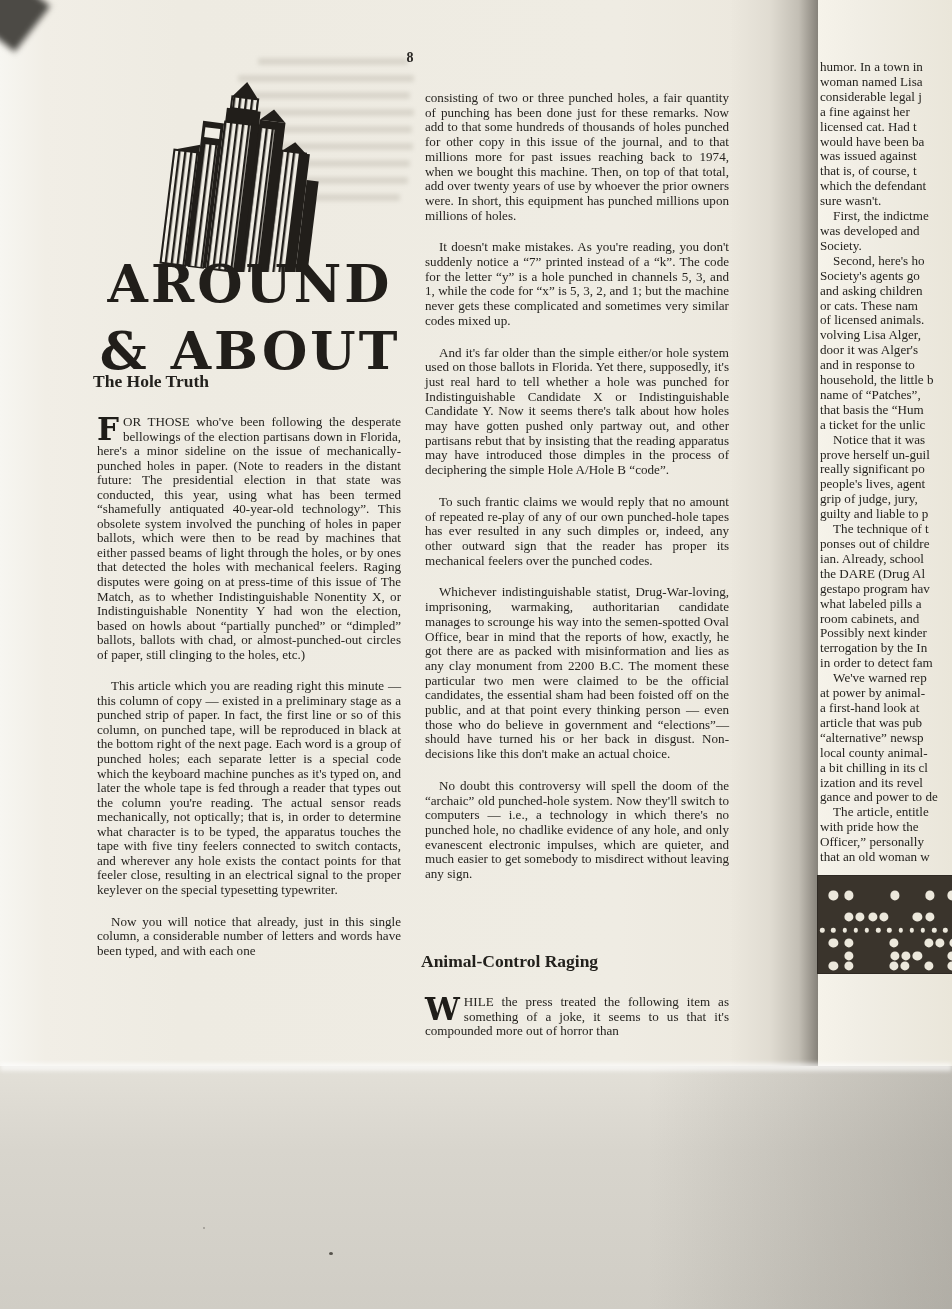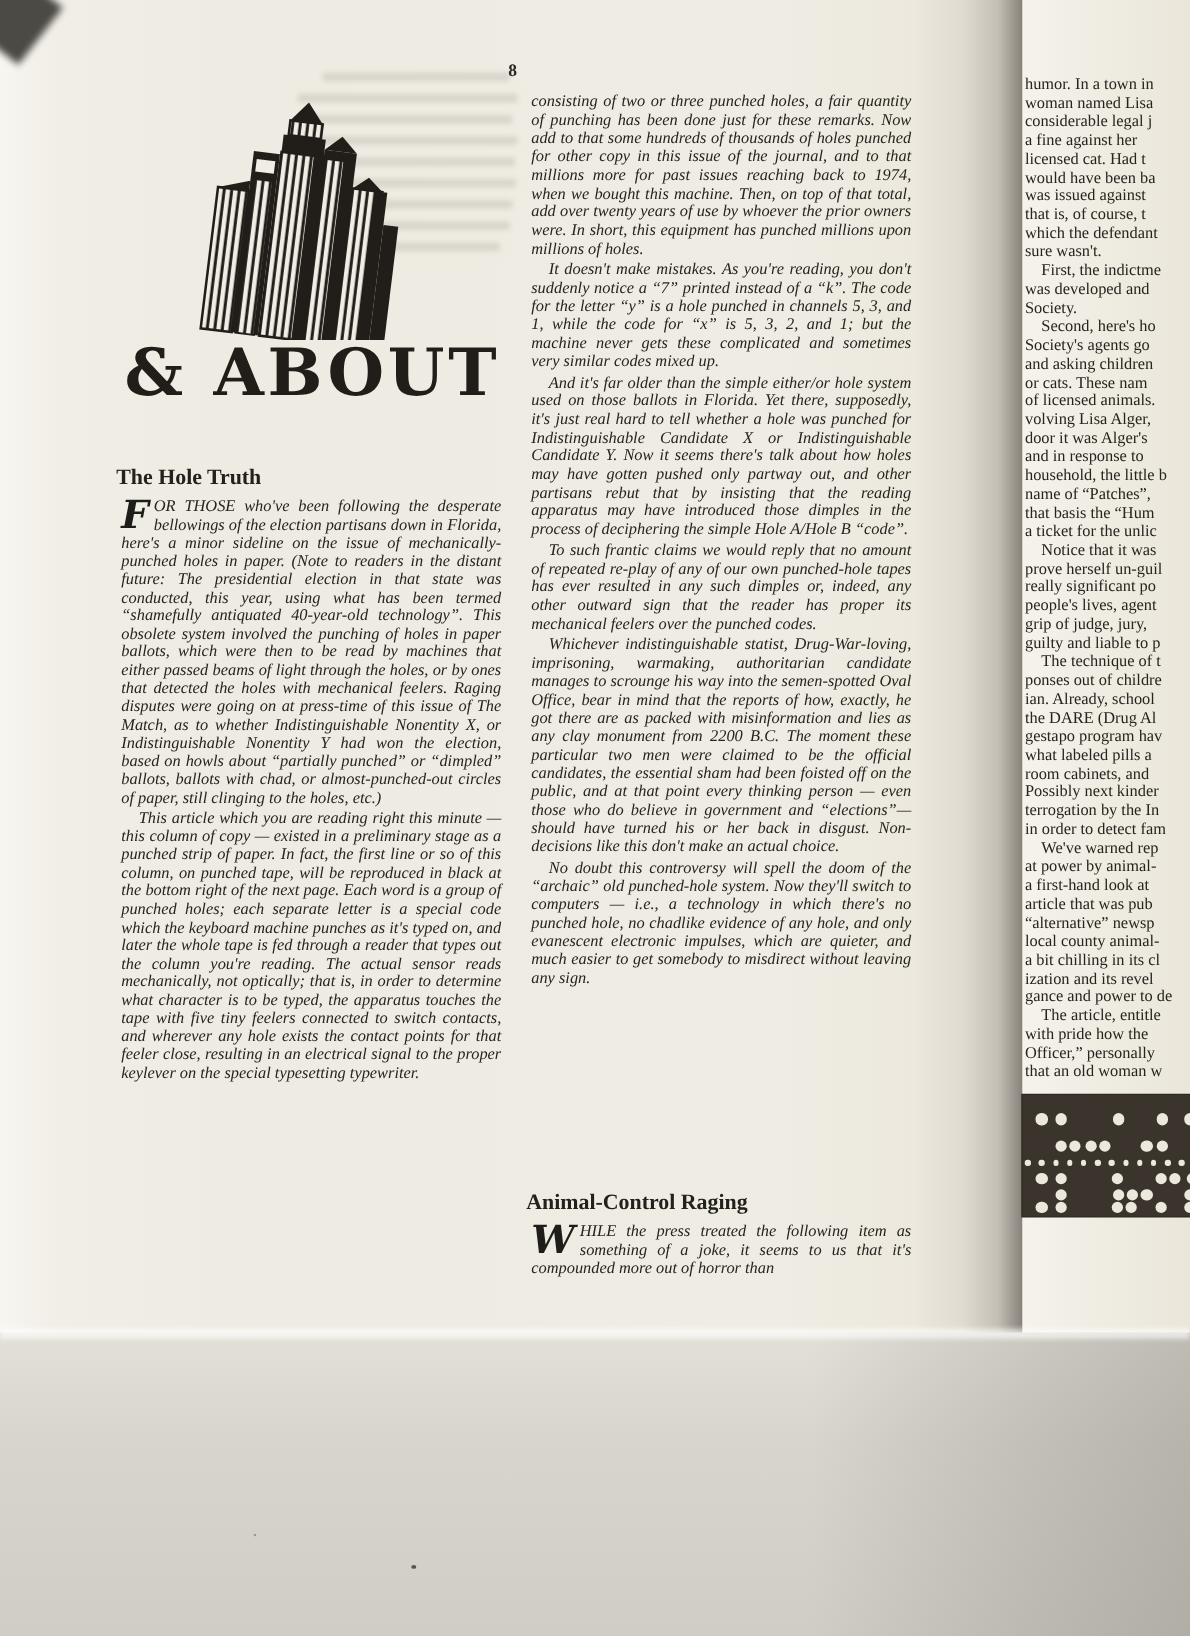--- a/index.html
+++ b/index.html
@@ -58,21 +58,21 @@
   .sect-head{
     position:absolute;width:310px;text-align:left;
     font-weight:bold;font-size:17.5px;color:#23211d;
   }
   .head-hole{left:93px;top:371px;}
   .head-animal{left:421px;top:951px;}
   .col{
     position:absolute;color:#262420;font-size:13.1px;line-height:14.55px;
     text-align:justify;
   }
-  .col p{margin:0 0 2px 0;font-style:italic;}
+  .col p{margin:17px 0 2px 0;}
   .col p.ind{text-indent:14px;}
   .col-left{left:97px;top:398px;width:304px;}
   .col-mid{left:425px;top:74px;width:304px;line-height:14.7px;}
   .dropcap{
     float:left;font-weight:bold;font-size:31px;line-height:26px;
     padding:1px 4px 0 0;color:#1f1d19;font-family:"DejaVu Serif", serif;
   }
   
   .col-right{
     position:absolute;left:820px;top:60px;width:134px;
@@ -141,28 +141,30 @@
       <rect x="129" y="66" width="24" height="126" fill="url(#vs)" stroke="#211e1a" stroke-width="2"></rect>
       <rect x="147" y="66" width="10" height="126" fill="#211e1a"></rect>
       <polygon points="129,66 141,56 153,66" fill="#211e1a"></polygon>
 
       <rect x="157" y="92" width="12" height="100" fill="#211e1a"></rect>
     </g>
   </svg>
 </div>
 
 <div class="masthead">
+  <div class="l1">AROUND</div>
   <div class="l2">&amp; ABOUT</div>
 </div>
 
 <div class="sect-head head-hole">The Hole Truth</div>
 
 <div class="col col-left">
   <p><span class="dropcap">F</span><span>OR THOSE who've been following the desperate bellowings of the election partisans down in Florida, here's a minor sideline on the issue of mechanically-punched holes in paper. (Note to readers in the distant future: The presidential election in that state was conducted, this year, using what has been termed “shamefully antiquated 40-year-old technology”. This obsolete system involved the punching of holes in paper ballots, which were then to be read by machines that either passed beams of light through the holes, or by ones that detected the holes with mechanical feelers. Raging disputes were going on at press-time of this issue of The Match, as to whether Indistinguishable Nonentity X, or Indistinguishable Nonentity Y had won the election, based on howls about “partially punched” or “dimpled” ballots, ballots with chad, or almost-punched-out circles of paper, still clinging to the holes, etc.)</span></p>
   <p class="ind">This article which you are reading right this minute — this column of copy — existed in a preliminary stage as a punched strip of paper. In fact, the first line or so of this column, on punched tape, will be reproduced in black at the bottom right of the next page. Each word is a group of punched holes; each separate letter is a special code which the keyboard machine punches as it's typed on, and later the whole tape is fed through a reader that types out the column you're reading. The actual sensor reads mechanically, not optically; that is, in order to determine what character is to be typed, the apparatus touches the tape with five tiny feelers connected to switch contacts, and wherever any hole exists the contact points for that feeler close, resulting in an electrical signal to the proper keylever on the special typesetting typewriter.</p>
+  <p class="ind">Now you will notice that already, just in this single column, a considerable number of letters and words have been typed, and with each one</p>
 </div>
 
 <div class="col col-mid">
   <p>consisting of two or three punched holes, a fair quantity of punching has been done just for these remarks. Now add to that some hundreds of thousands of holes punched for other copy in this issue of the journal, and to that millions more for past issues reaching back to 1974, when we bought this machine. Then, on top of that total, add over twenty years of use by whoever the prior owners were. In short, this equipment has punched millions upon millions of holes.</p>
   <p class="ind">It doesn't make mistakes. As you're reading, you don't suddenly notice a “7” printed instead of a “k”. The code for the letter “y” is a hole punched in channels 5, 3, and 1, while the code for “x” is 5, 3, 2, and 1; but the machine never gets these complicated and sometimes very similar codes mixed up.</p>
   <p class="ind">And it's far older than the simple either/or hole system used on those ballots in Florida. Yet there, supposedly, it's just real hard to tell whether a hole was punched for Indistinguishable Candidate X or Indistinguishable Candidate Y. Now it seems there's talk about how holes may have gotten pushed only partway out, and other partisans rebut that by insisting that the reading apparatus may have introduced those dimples in the process of deciphering the simple Hole A/Hole B “code”.</p>
   <p class="ind">To such frantic claims we would reply that no amount of repeated re-play of any of our own punched-hole tapes has ever resulted in any such dimples or, indeed, any other outward sign that the reader has proper its mechanical feelers over the punched codes.</p>
   <p class="ind">Whichever indistinguishable statist, Drug-War-loving, imprisoning, warmaking, authoritarian candidate manages to scrounge his way into the semen-spotted Oval Office, bear in mind that the reports of how, exactly, he got there are as packed with misinformation and lies as any clay monument from 2200 B.C. The moment these particular two men were claimed to be the official candidates, the essential sham had been foisted off on the public, and at that point every thinking person — even those who do believe in government and “elections”— should have turned his or her back in disgust. Non-decisions like this don't make an actual choice.</p>
   <p class="ind">No doubt this controversy will spell the doom of the “archaic” old punched-hole system. Now they'll switch to computers — i.e., a technology in which there's no punched hole, no chadlike evidence of any hole, and only evanescent electronic impulses, which are quieter, and much easier to get somebody to misdirect without leaving any sign.</p>
 </div>

